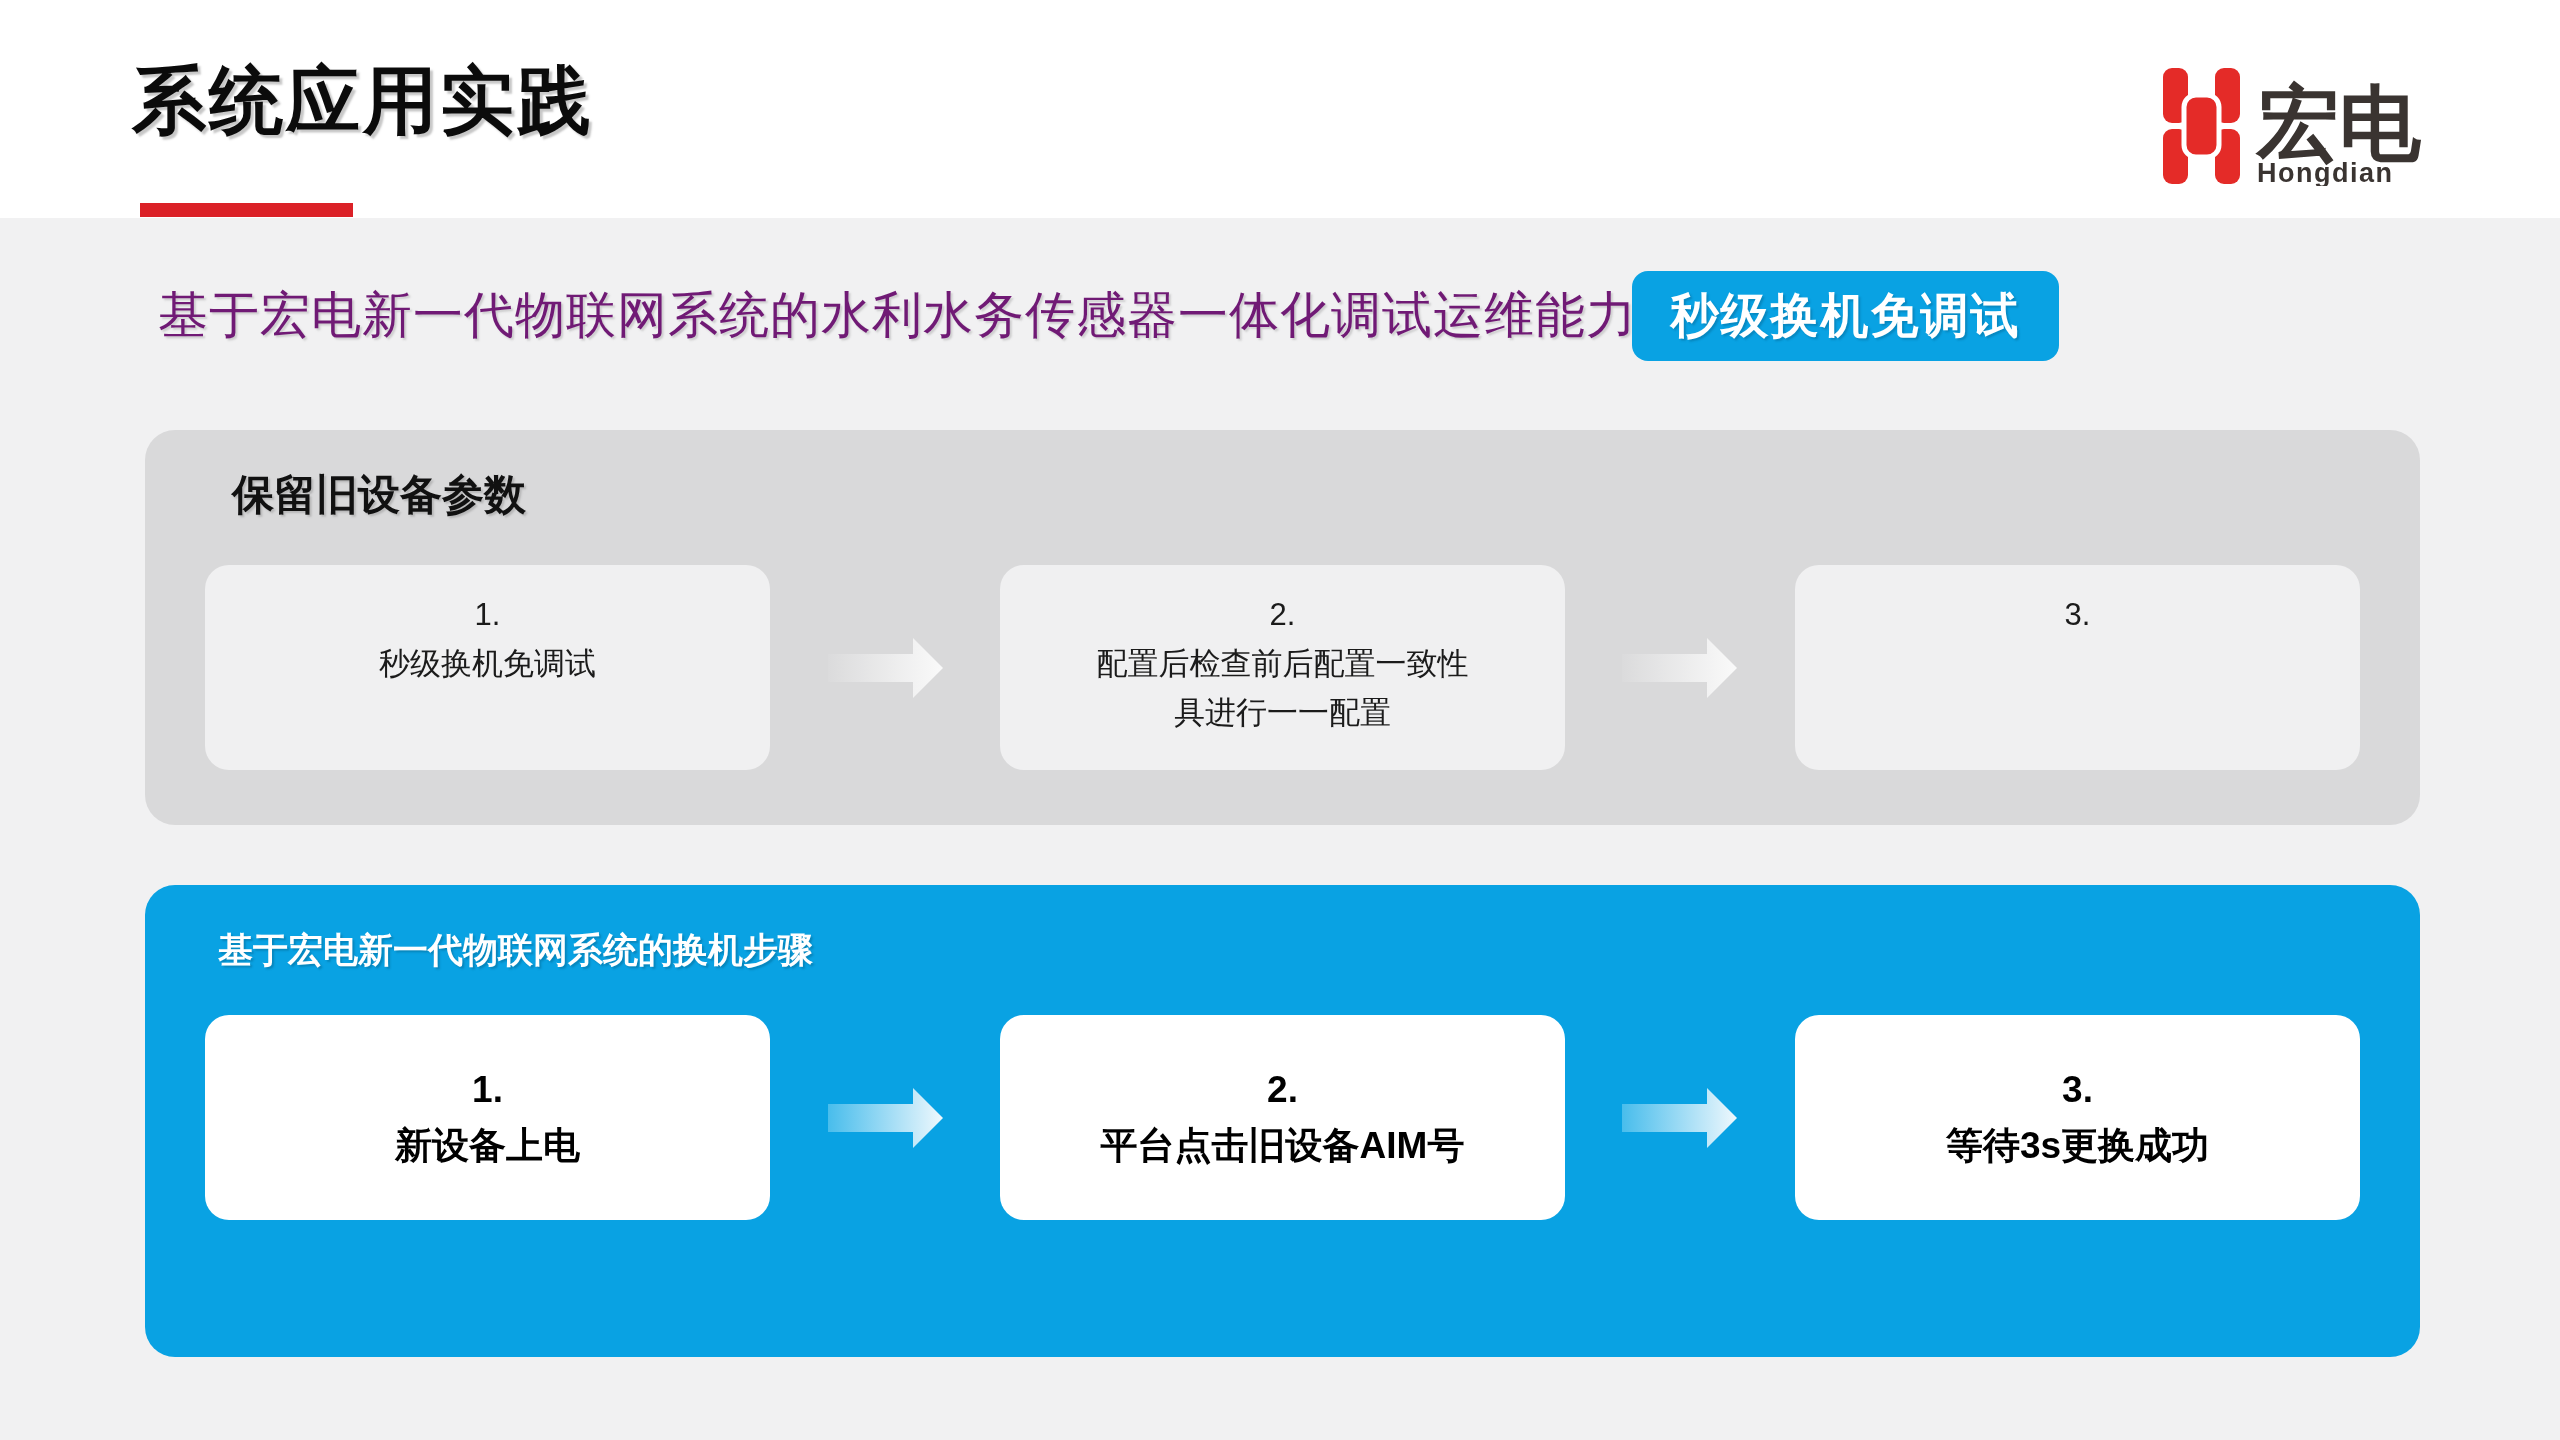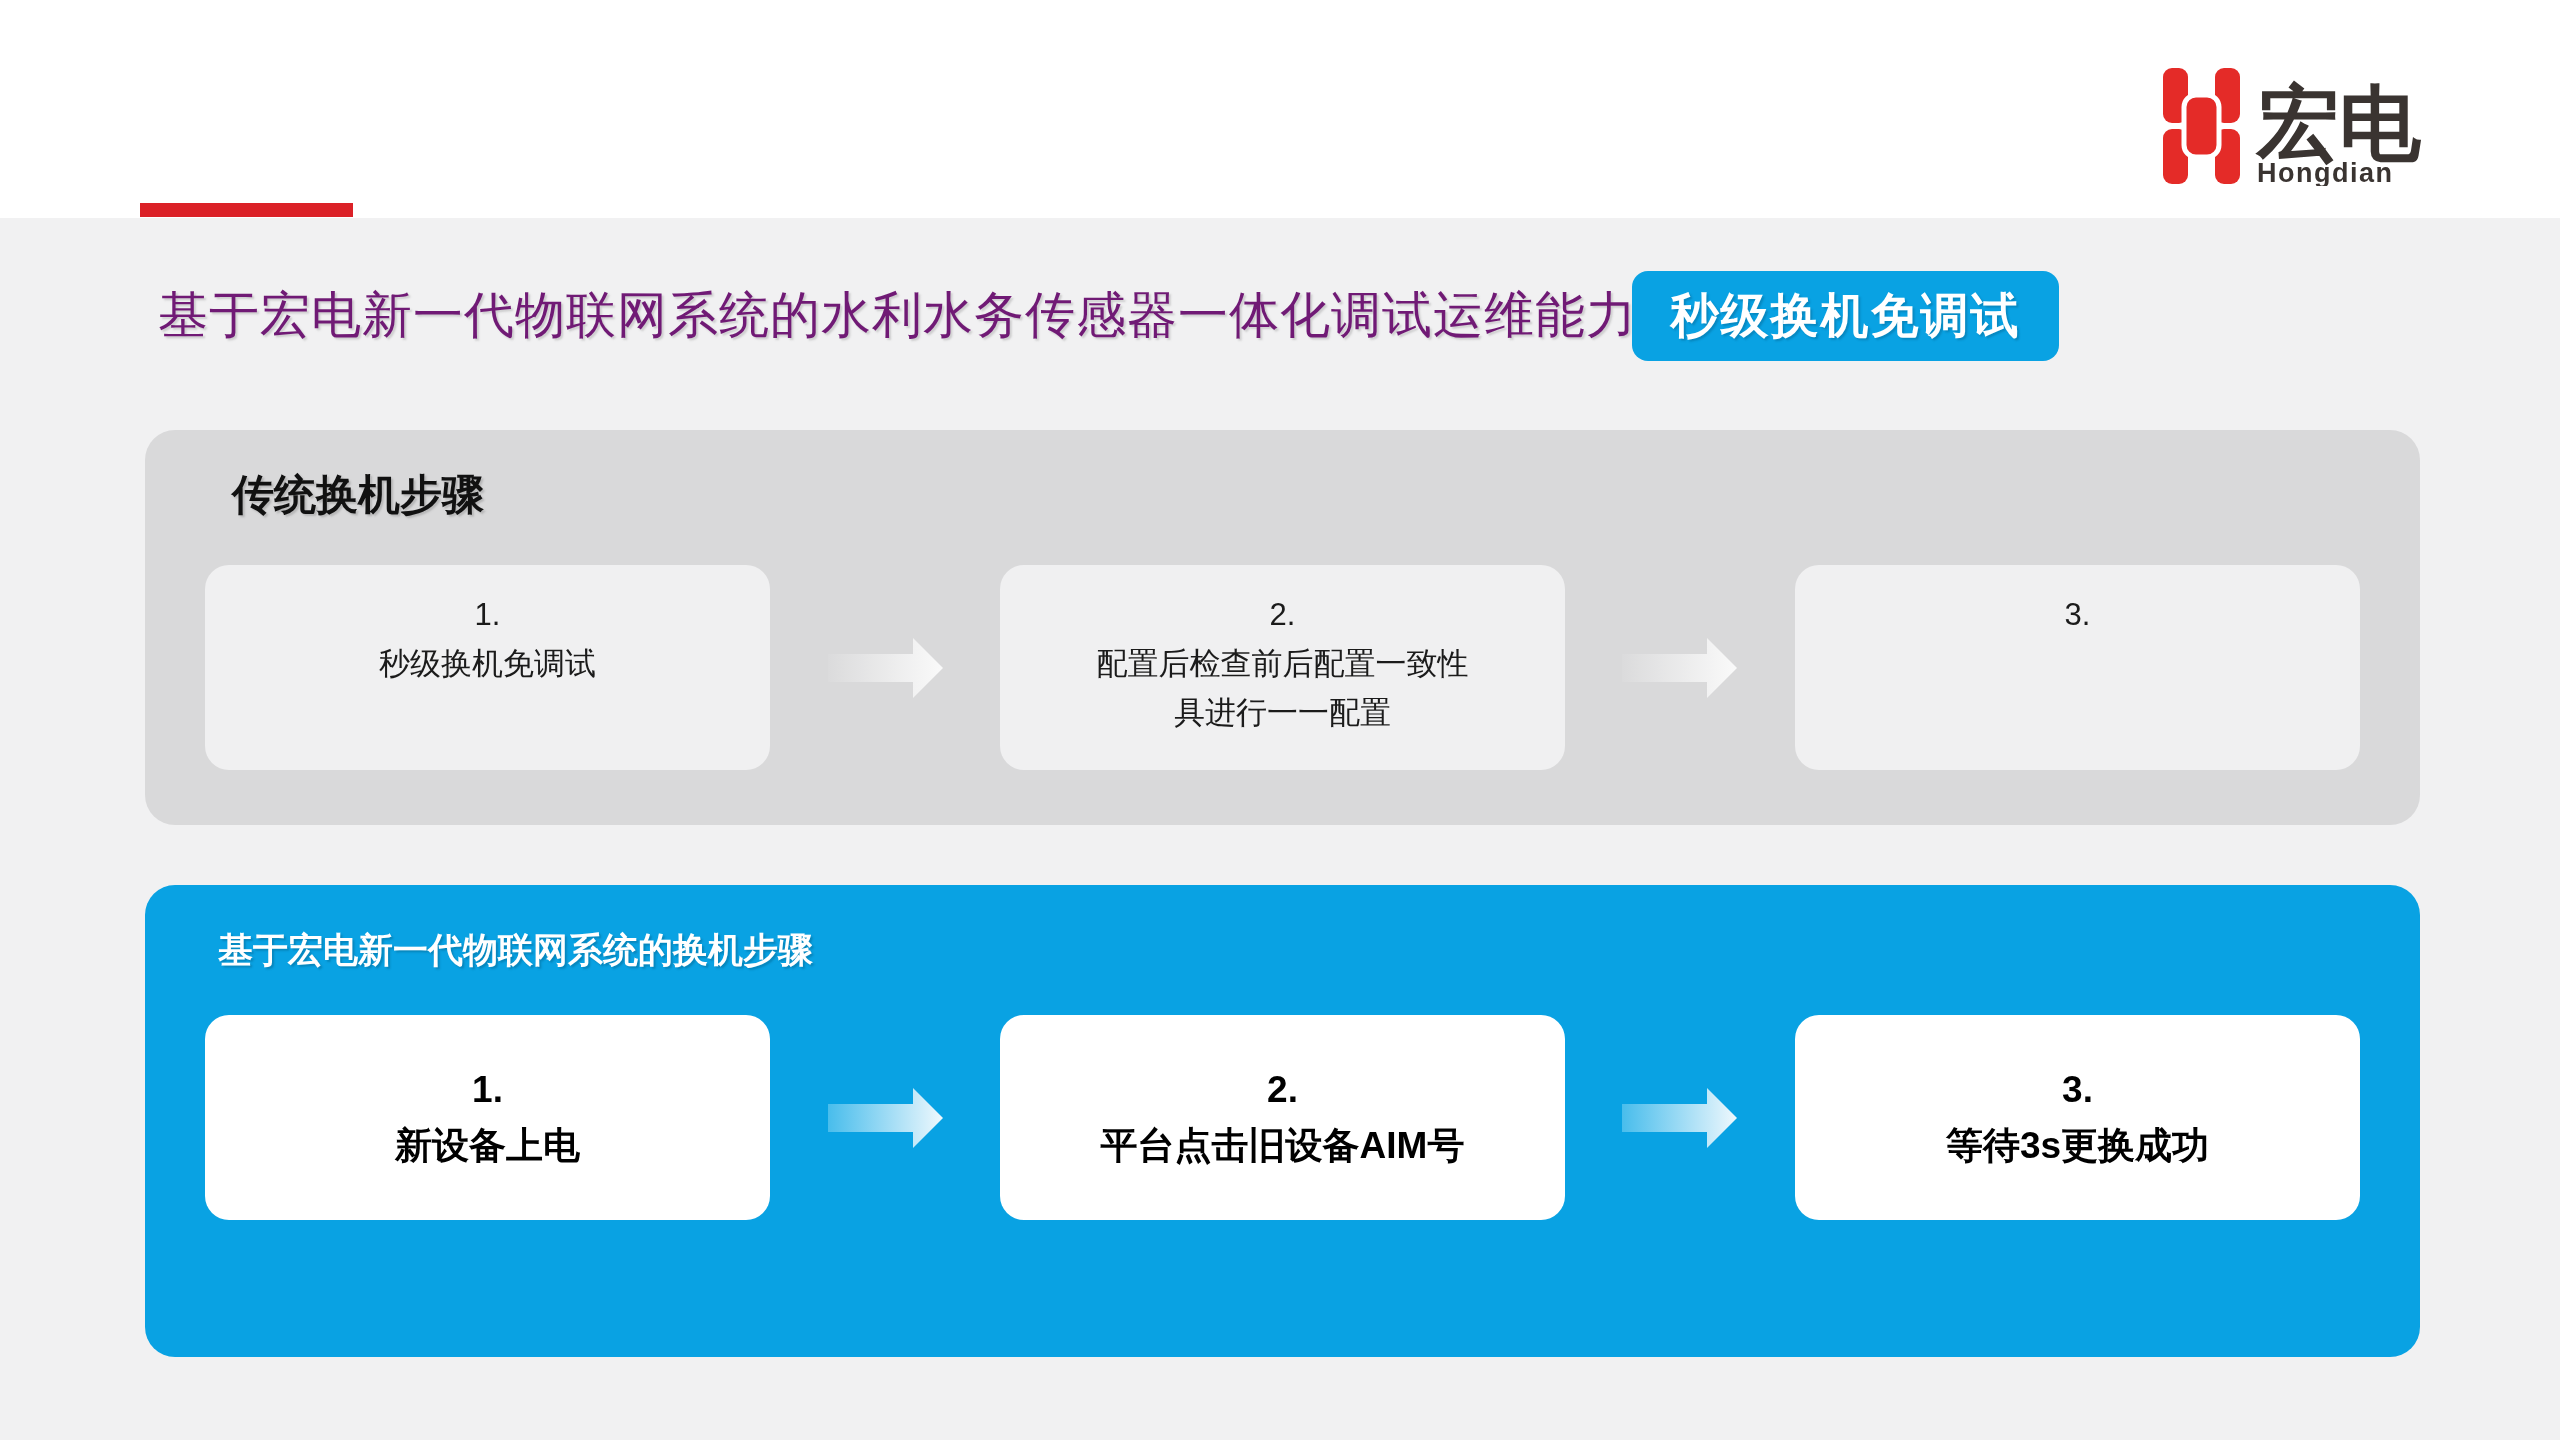--- a/index.html
+++ b/index.html
@@ -92,40 +92,41 @@
   .panel-blue .flow-arrow { top:203px; }
   .arrow-a { left:683px; }
   .arrow-b { left:1477px; }
 </style>
 </head>
 <body>
 
 <div class="slide">
 
   <div class="header-band">
+    <div class="page-title">系统应用实践</div>
     <div class="title-underline"></div>
 
     <svg class="logo" viewBox="0 0 290 118" xmlns="http://www.w3.org/2000/svg">
       <g>
         <rect x="0" y="0" width="25" height="55" rx="9" fill="#E42B28"></rect>
         <rect x="0" y="61" width="25" height="55" rx="9" fill="#E42B28"></rect>
         <rect x="52" y="0" width="25" height="55" rx="9" fill="#E42B28"></rect>
         <rect x="52" y="61" width="25" height="55" rx="9" fill="#E42B28"></rect>
         <rect x="21" y="27" width="35" height="62" rx="12" fill="#E42B28" stroke="#FFFFFF" stroke-width="5"></rect>
       </g>
       <text x="94" y="84" font-size="82" font-weight="bold" fill="#3A3431" font-family="Liberation Sans, DejaVu Sans, sans-serif">宏电</text>
       <text x="94" y="114" font-size="27" font-weight="bold" fill="#3A3431" letter-spacing="1.5" font-family="Liberation Sans, DejaVu Sans, sans-serif">Hongdian</text>
     </svg>
   </div>
 
   <div class="subtitle">基于宏电新一代物联网系统的水利水务传感器一体化调试运维能力</div>
   <div class="badge">秒级换机免调试</div>
 
   <div class="panel panel-gray">
-    <div class="panel-heading">传统换机步骤</div>
+    <div class="panel-heading">保留旧设备参数</div>
 
     <div class="step-card card-1">
       <div class="step-number">1.</div>
       <div class="step-text">秒级换机免调试</div>
     </div>
 
     <svg class="flow-arrow arrow-a" viewBox="0 0 115 60">
       <defs>
         <linearGradient id="gradGrayA" x1="0" y1="0" x2="1" y2="0">
           <stop offset="0" stop-color="#DBDBDC"></stop>

